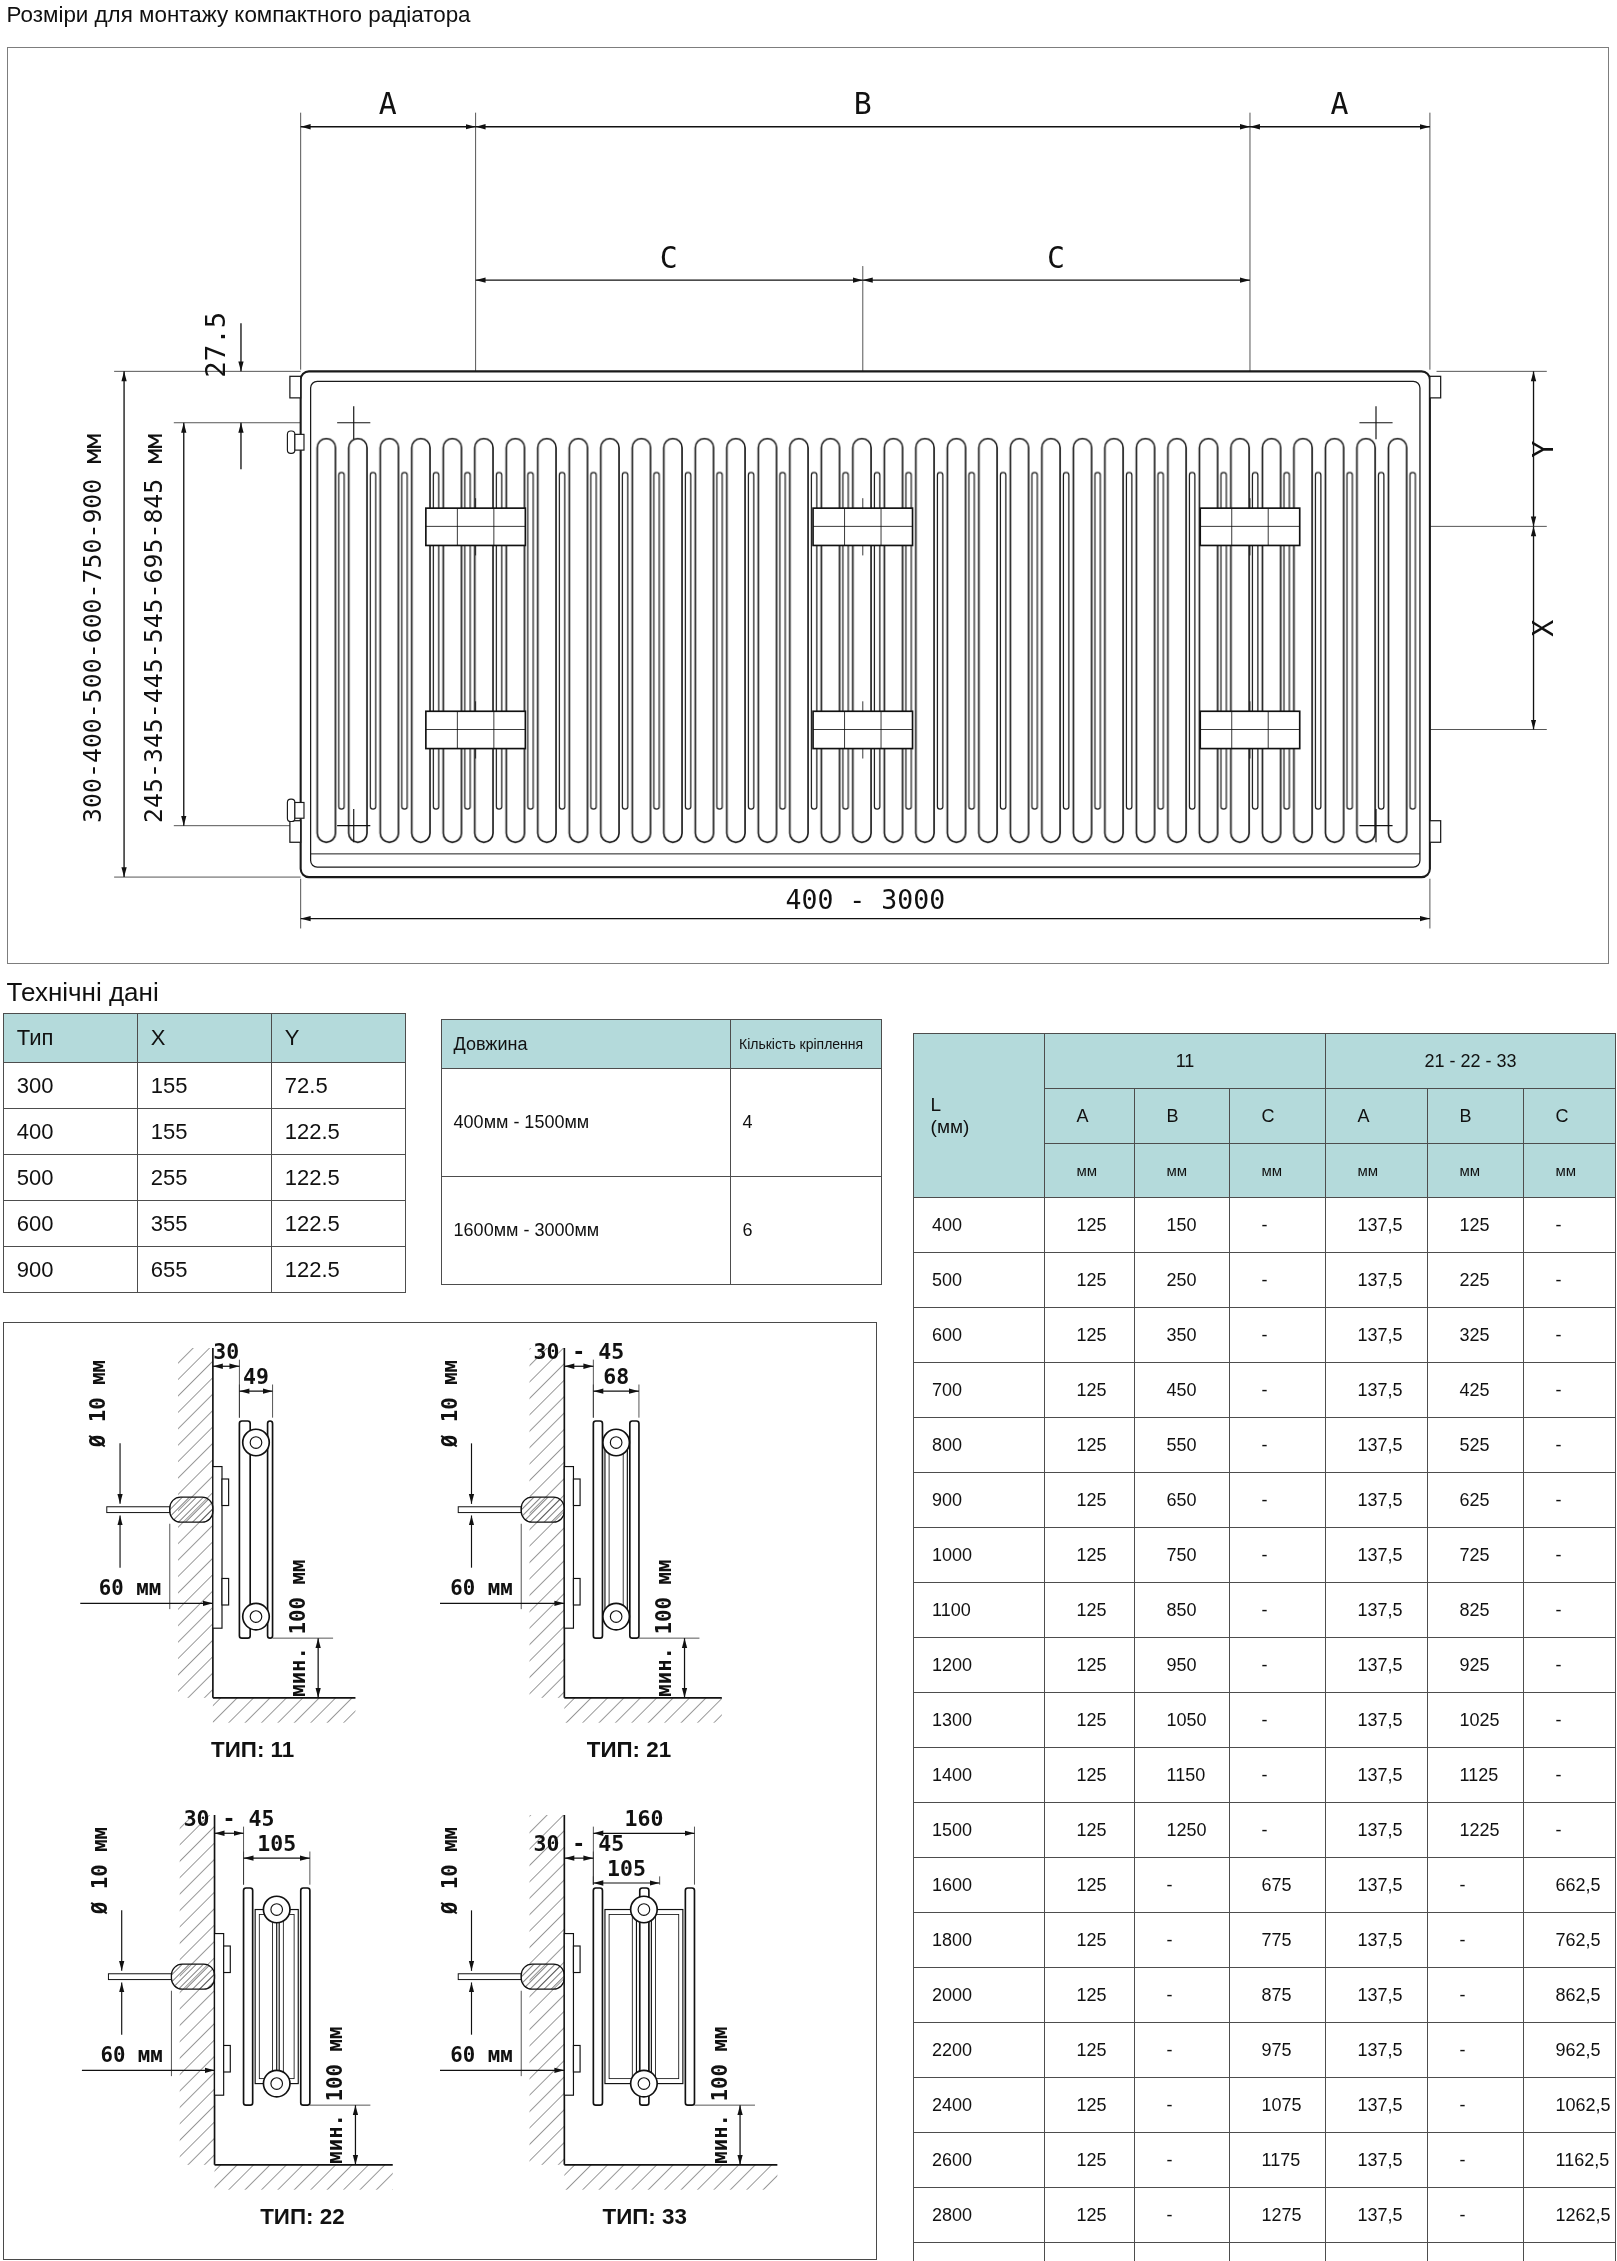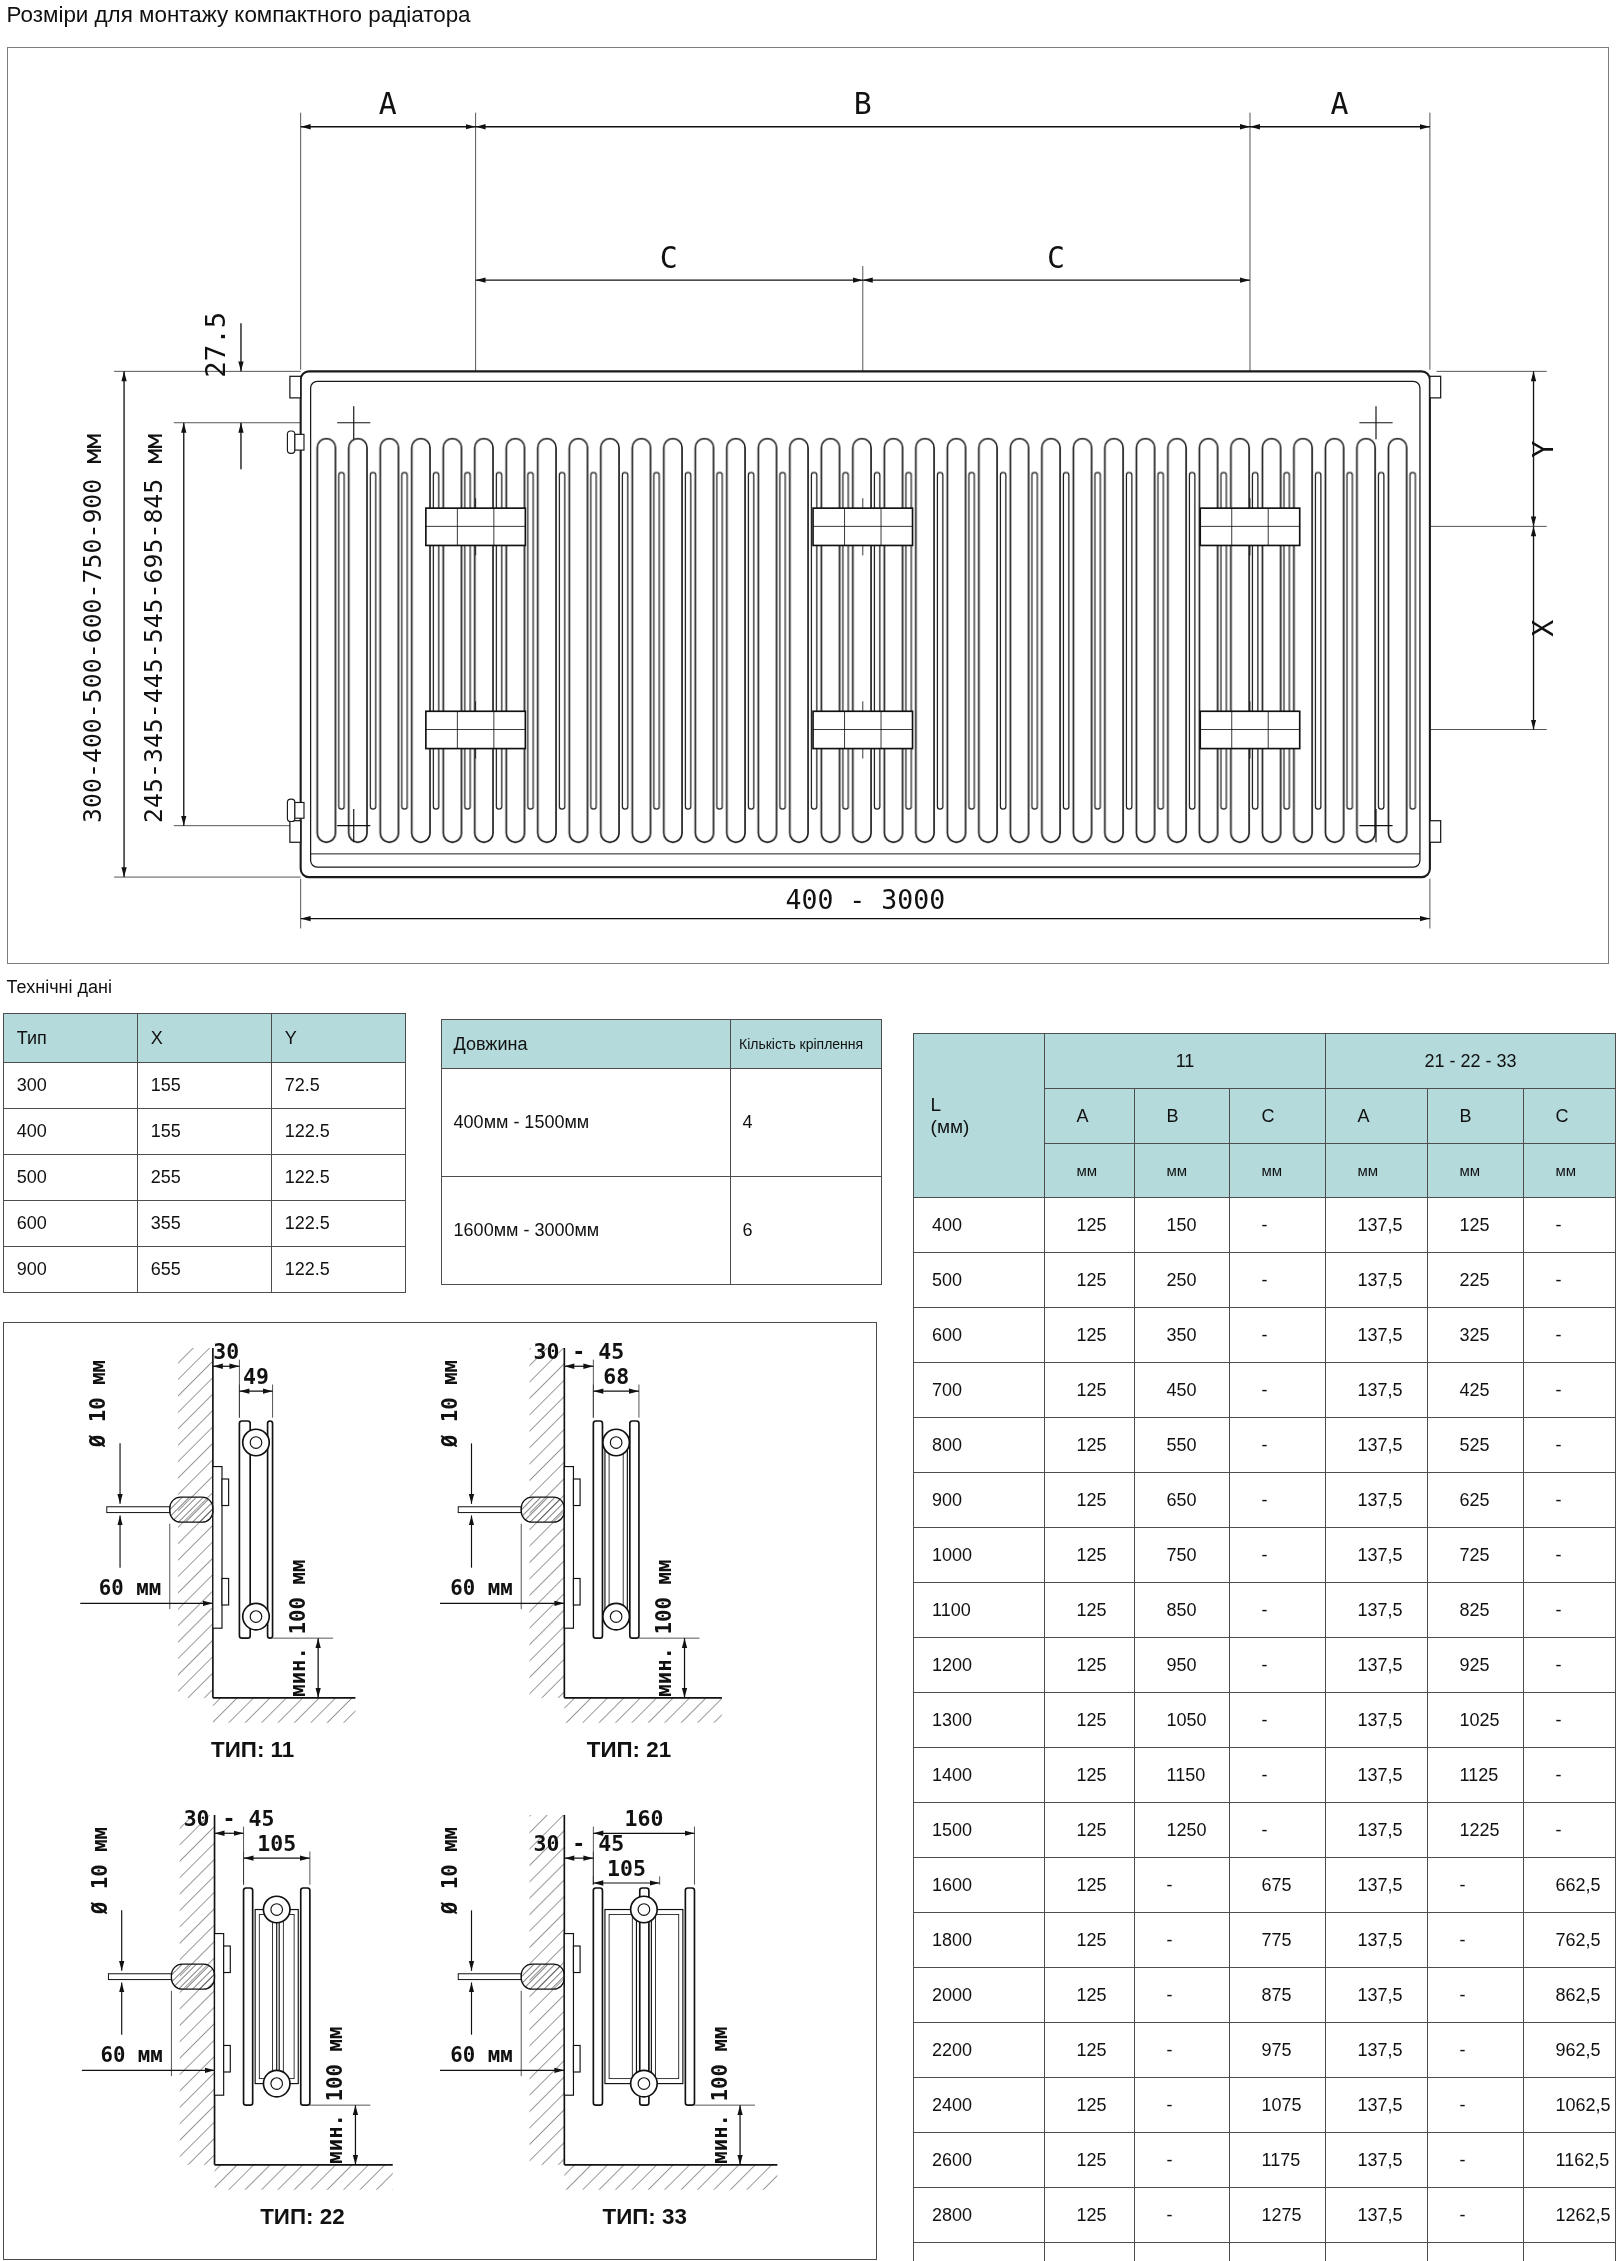--- a/index.html
+++ b/index.html
@@ -1,31 +1,31 @@
 <!DOCTYPE html>
 <html style="font-size:13.3px"><head>
 <meta charset="utf-8">
 <style>
   html,body{margin:0;padding:0;background:#fff;}
   #page{position:relative;width:1618px;height:2261px;background:#fff;overflow:hidden;
         font-family:"Liberation Sans",sans-serif;color:#111;}
   .h1{position:absolute;left:6.6px;top:1.7px;font-size:22.4px;color:#101010;}
-  .h2{position:absolute;left:6.6px;top:977px;font-size:18px;color:#101010;}
+  .h2{position:absolute;left:6.6px;top:977px;font-size:26px;color:#101010;}
   #drawingBox{position:absolute;left:6.6px;top:47px;width:1600px;height:915px;border:1.7px solid #7d7d7d;background:#fff;}
   #diagBox{position:absolute;left:2.5px;top:1322px;width:872px;height:936px;border:1.7px solid #4a4a4a;background:#fff;font-weight:bold;}
   .dia{position:absolute;width:436px;height:467px;}
   svg{display:block;}
   svg text{fill:#111;}
   .cad{font-family:"DejaVu Sans Mono",monospace;}
   .lbl{font-family:"Liberation Sans",sans-serif;}
   table{border-collapse:collapse;position:absolute;background:#fff;table-layout:fixed;}
   th,td{border:0.8px solid #4d4d4d;font-weight:normal;text-align:left;overflow:hidden;white-space:nowrap;}
   table{border:1.7px solid #4d4d4d;}
   th{background:#b4dadb;}
-  #t1{left:2.5px;top:1013px;width:401px;font-size:18px;}
+  #t1{left:2.5px;top:1013px;width:401px;font-size:22px;}
   #t1 th{height:46px;padding-left:13.3px;}
   #t1 td{height:43px;padding-left:13.3px;}
   #t2{left:441px;top:1019px;width:440px;font-size:18px;}
   #t2 th{height:46px;padding-left:11.6px;}
   #t2 th.small{font-size:14px;padding-left:8px;}
   #t2 td{height:105px;padding-left:11.6px;}
   #t3{left:913px;top:1033px;width:702px;font-size:18px;}
   #t3 th{text-align:left;}
   #t3 .g{ text-align:center;height:52px;}
   #t3 .abc{text-align:left;padding-left:31.5px;height:52px;}

